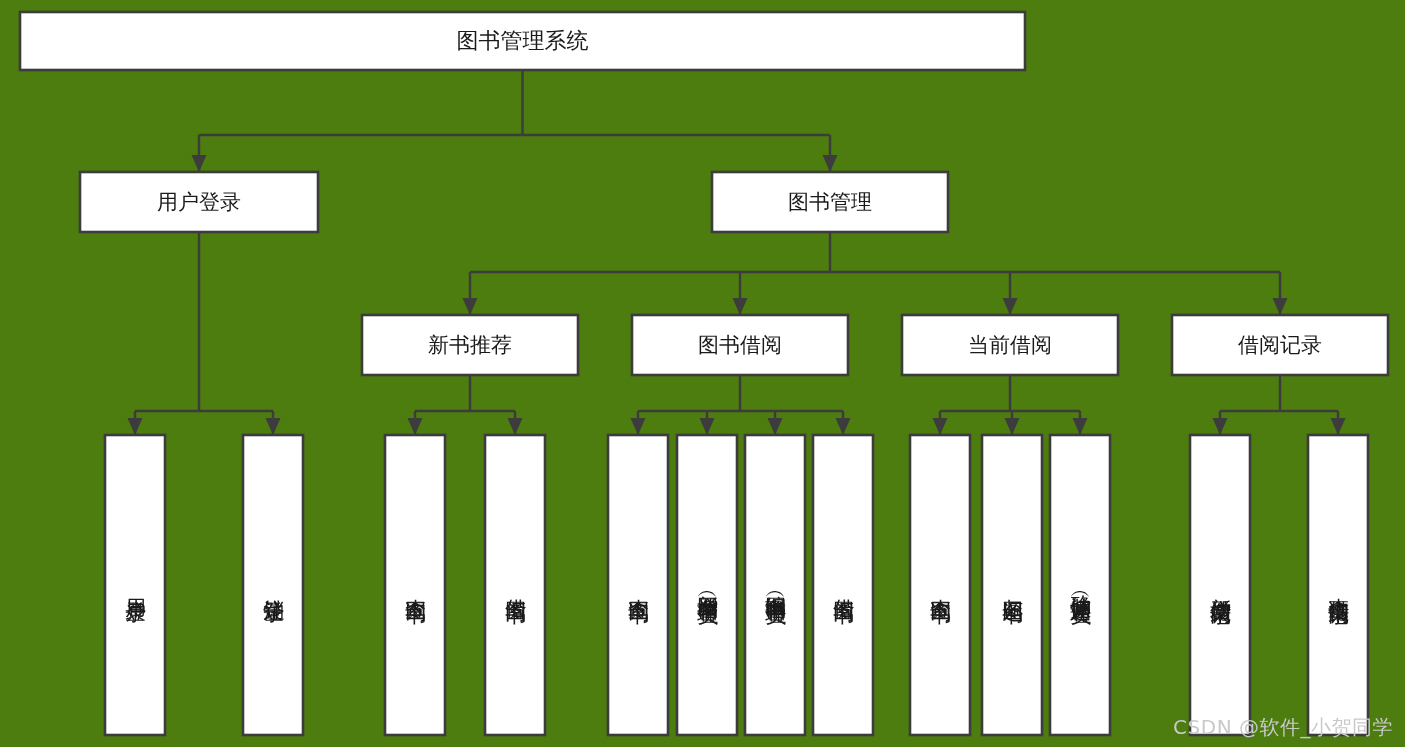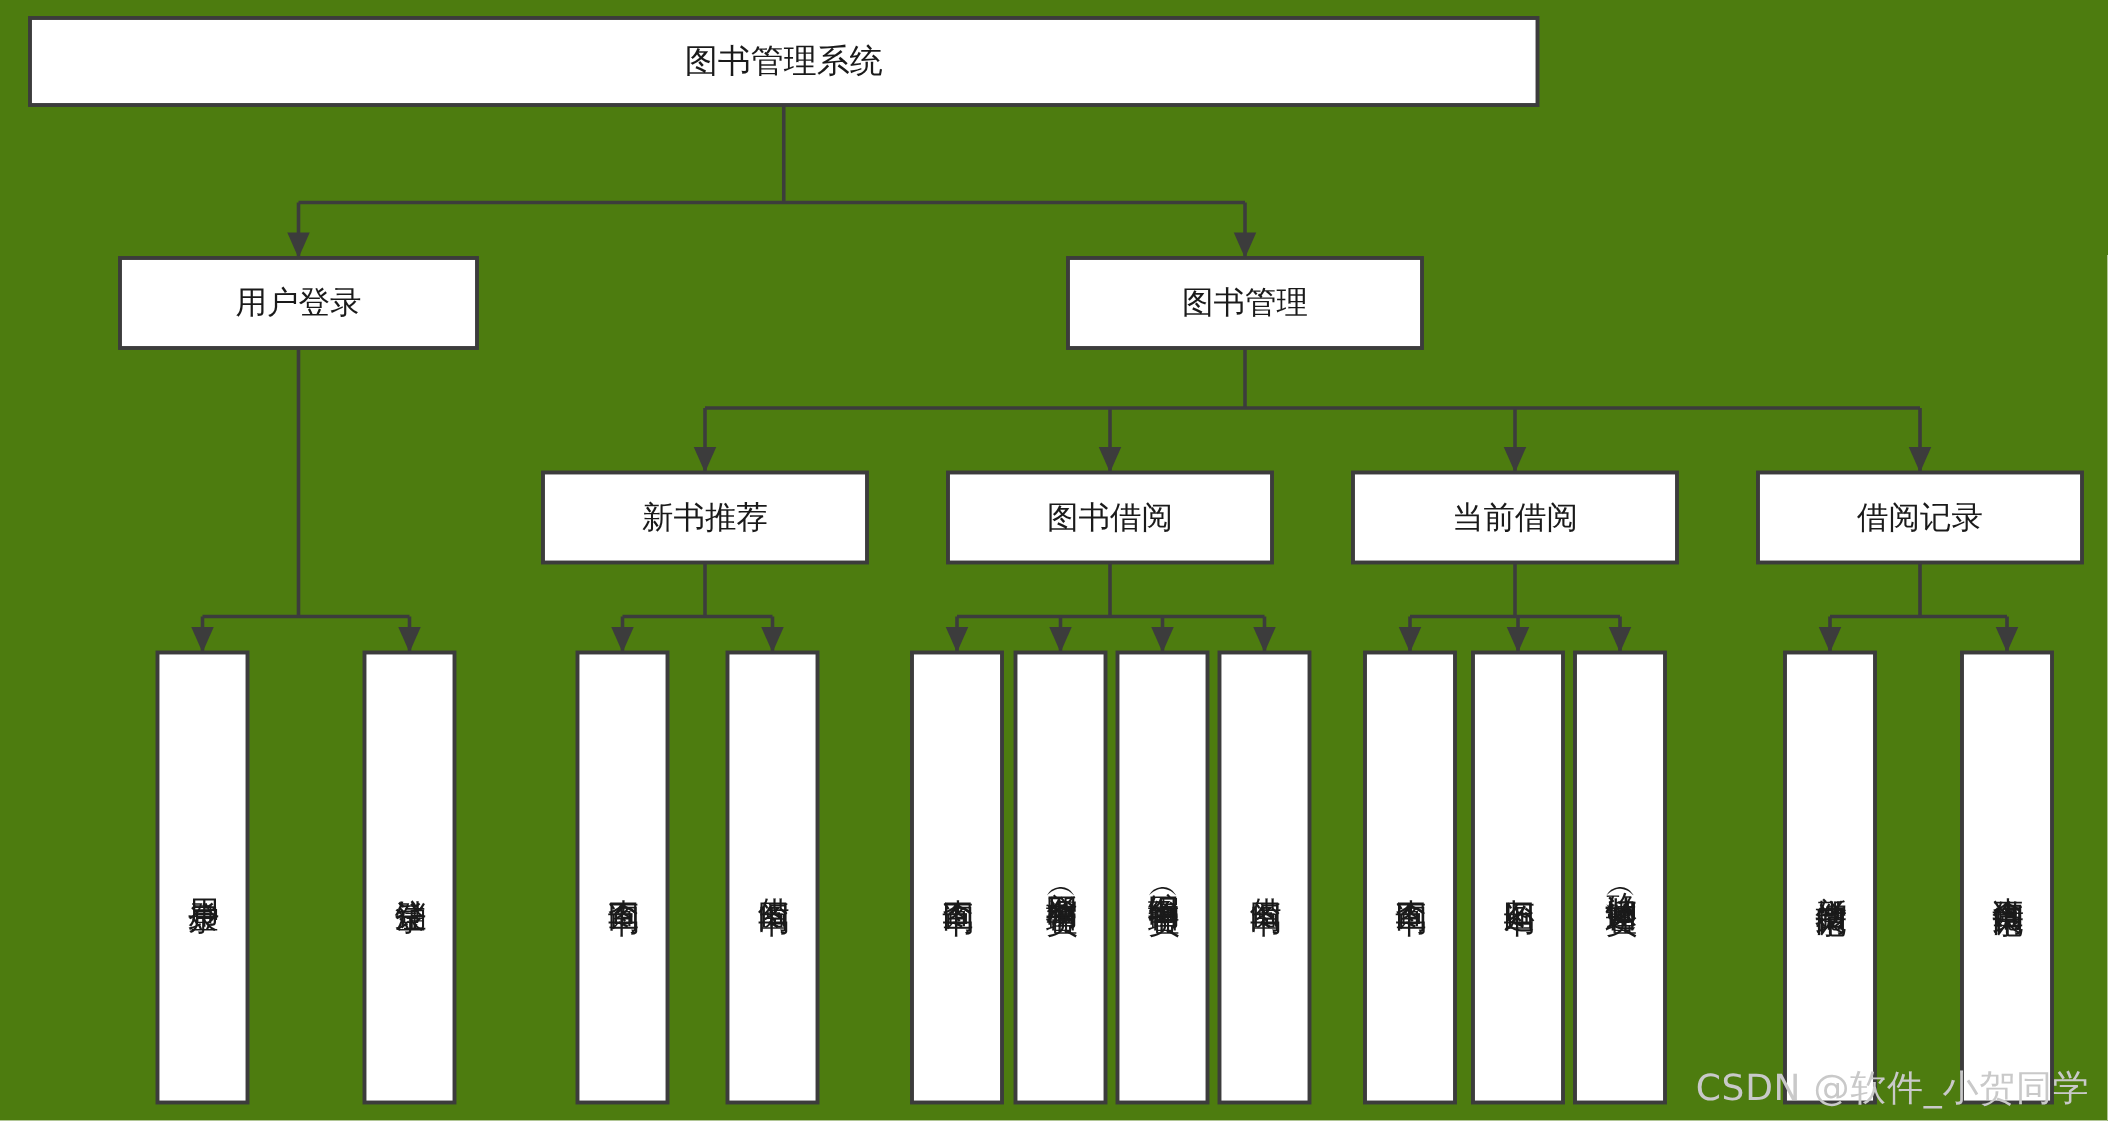--- a/index.html
+++ b/index.html
@@ -69,21 +69,21 @@
     color: #1a1a1a;
     letter-spacing: 1.5px;
     white-space: nowrap;
     text-align: center;
   }
   .watermark {
     position: absolute;
     right: 12px;
     bottom: 6px;
     font-family: "DejaVu Sans", "Liberation Sans", sans-serif;
-    font-size: 24px;
+    font-size: 20px;
     color: #c9c9c9;
     letter-spacing: 0.5px;
     user-select: none;
     pointer-events: none;
   }
 </style>
 </head>
 <body>
 
 <div id="diagram-root">

